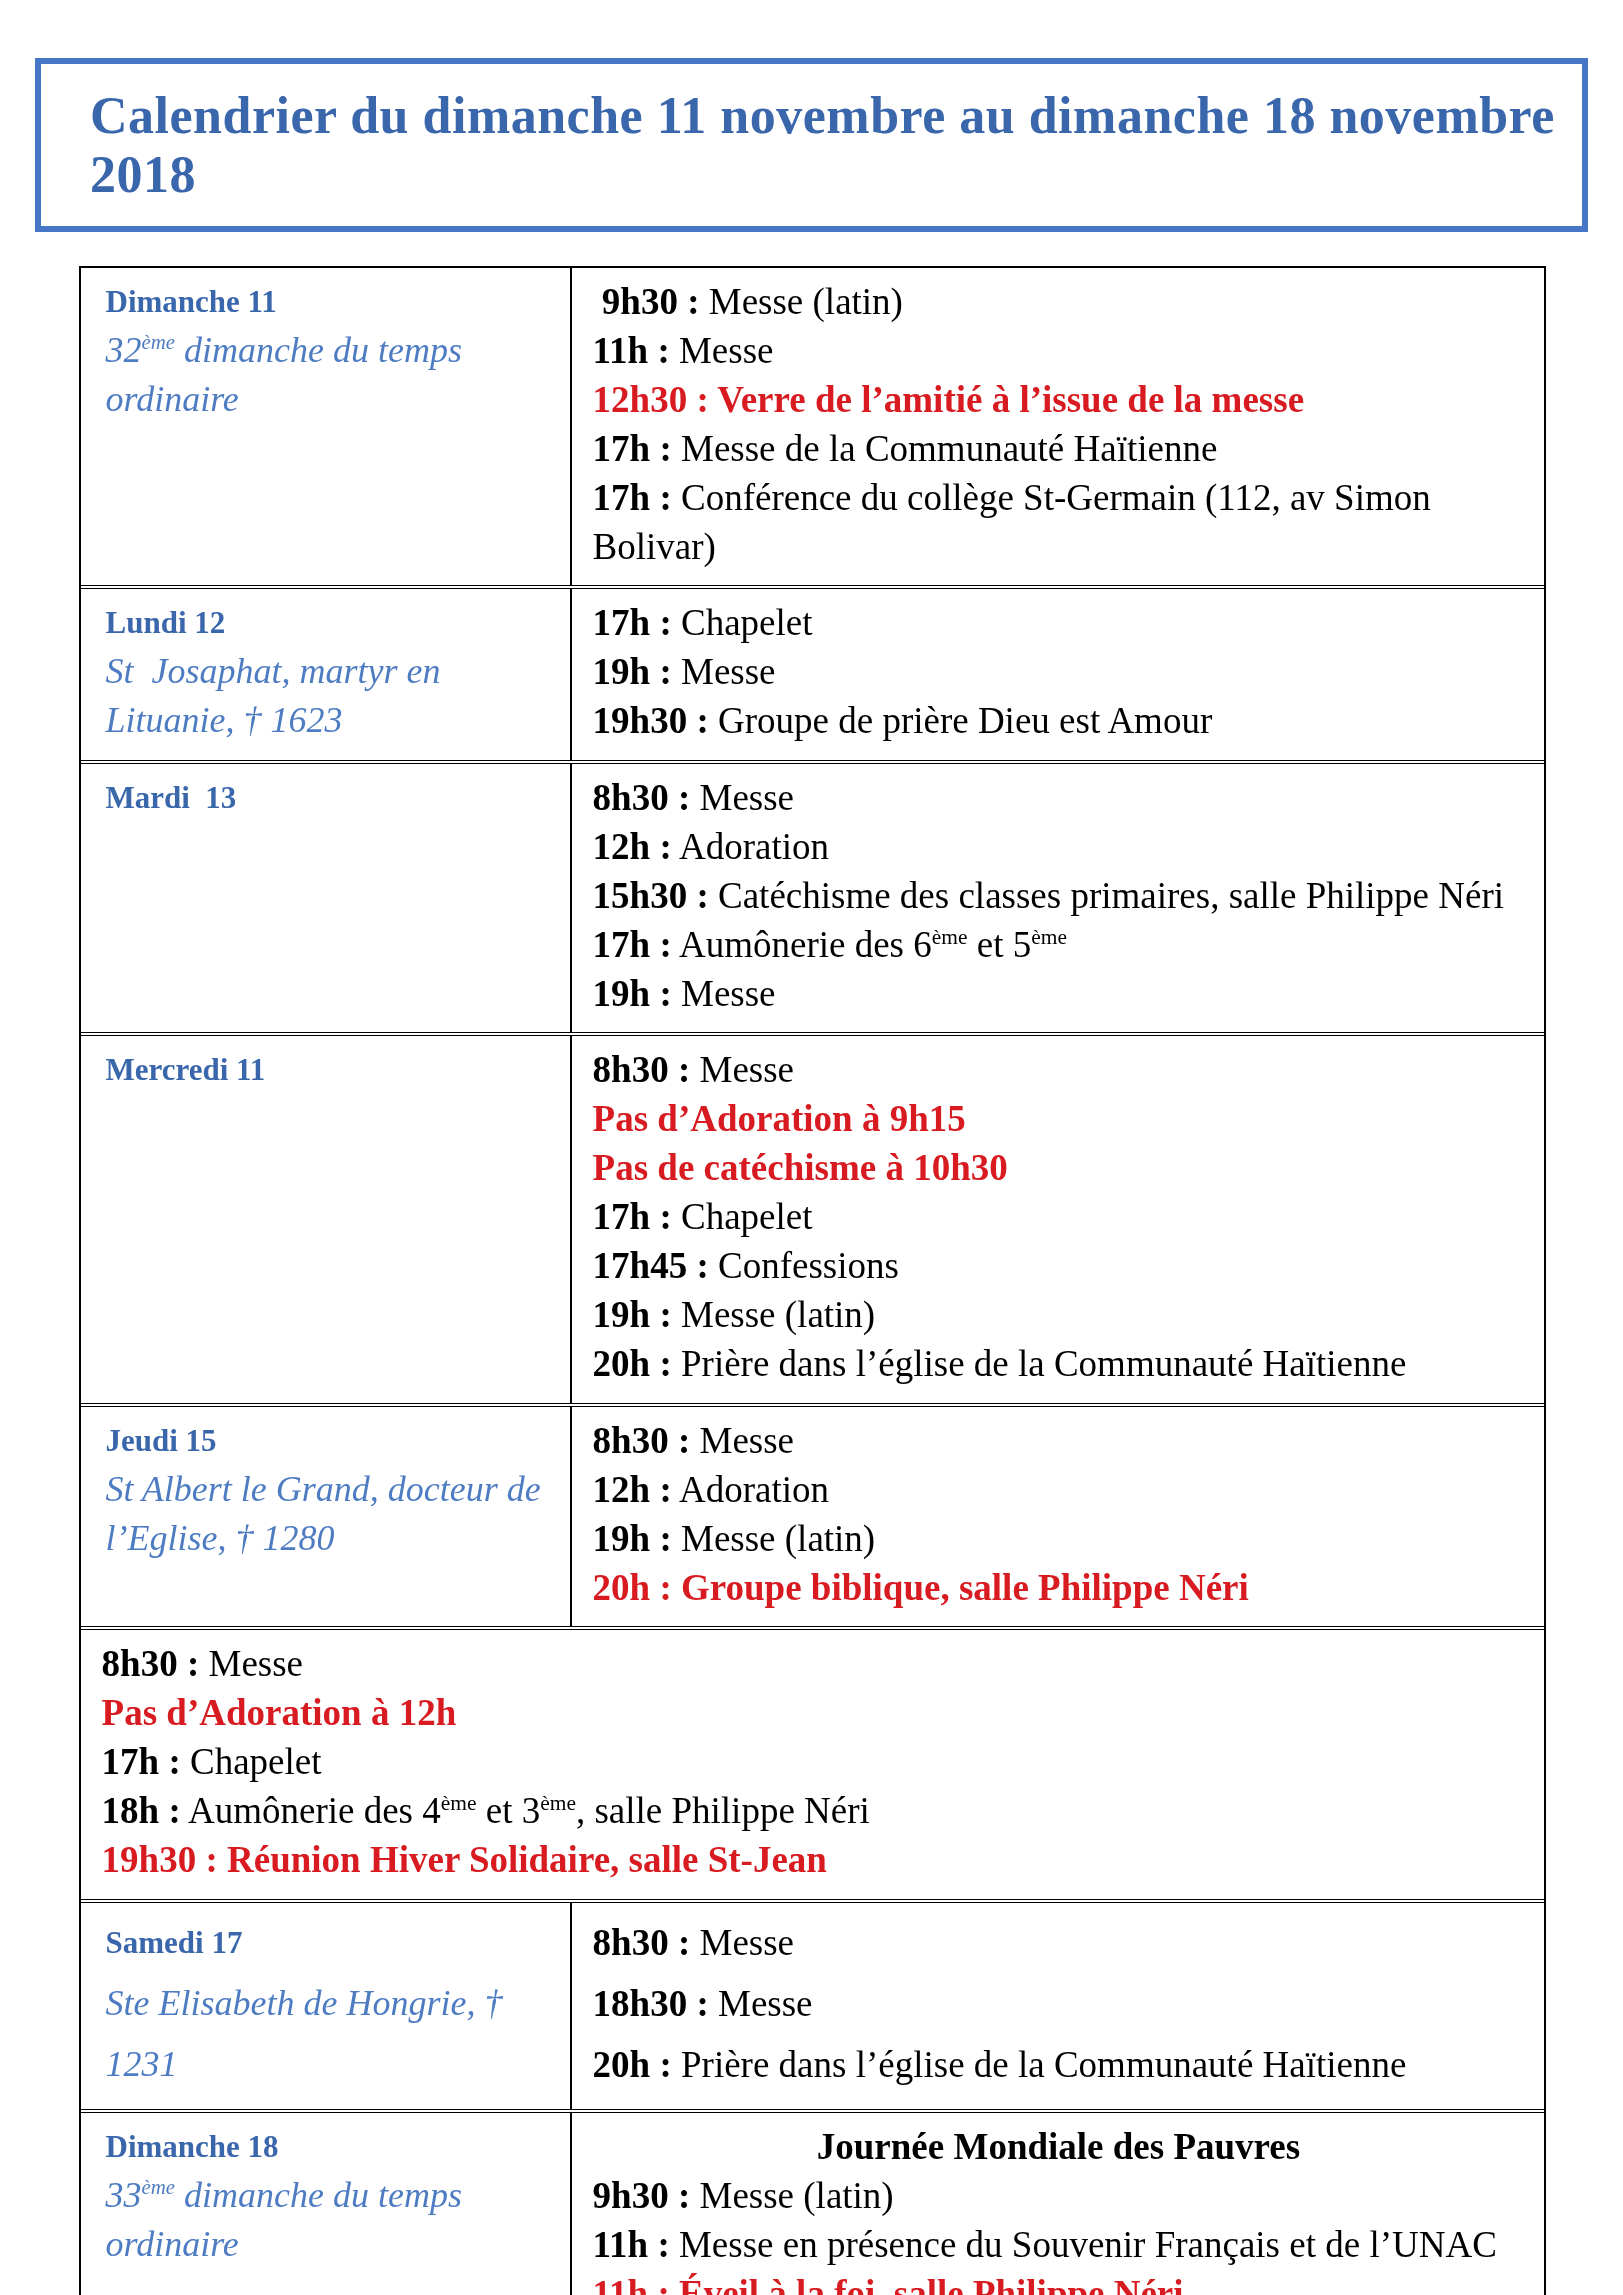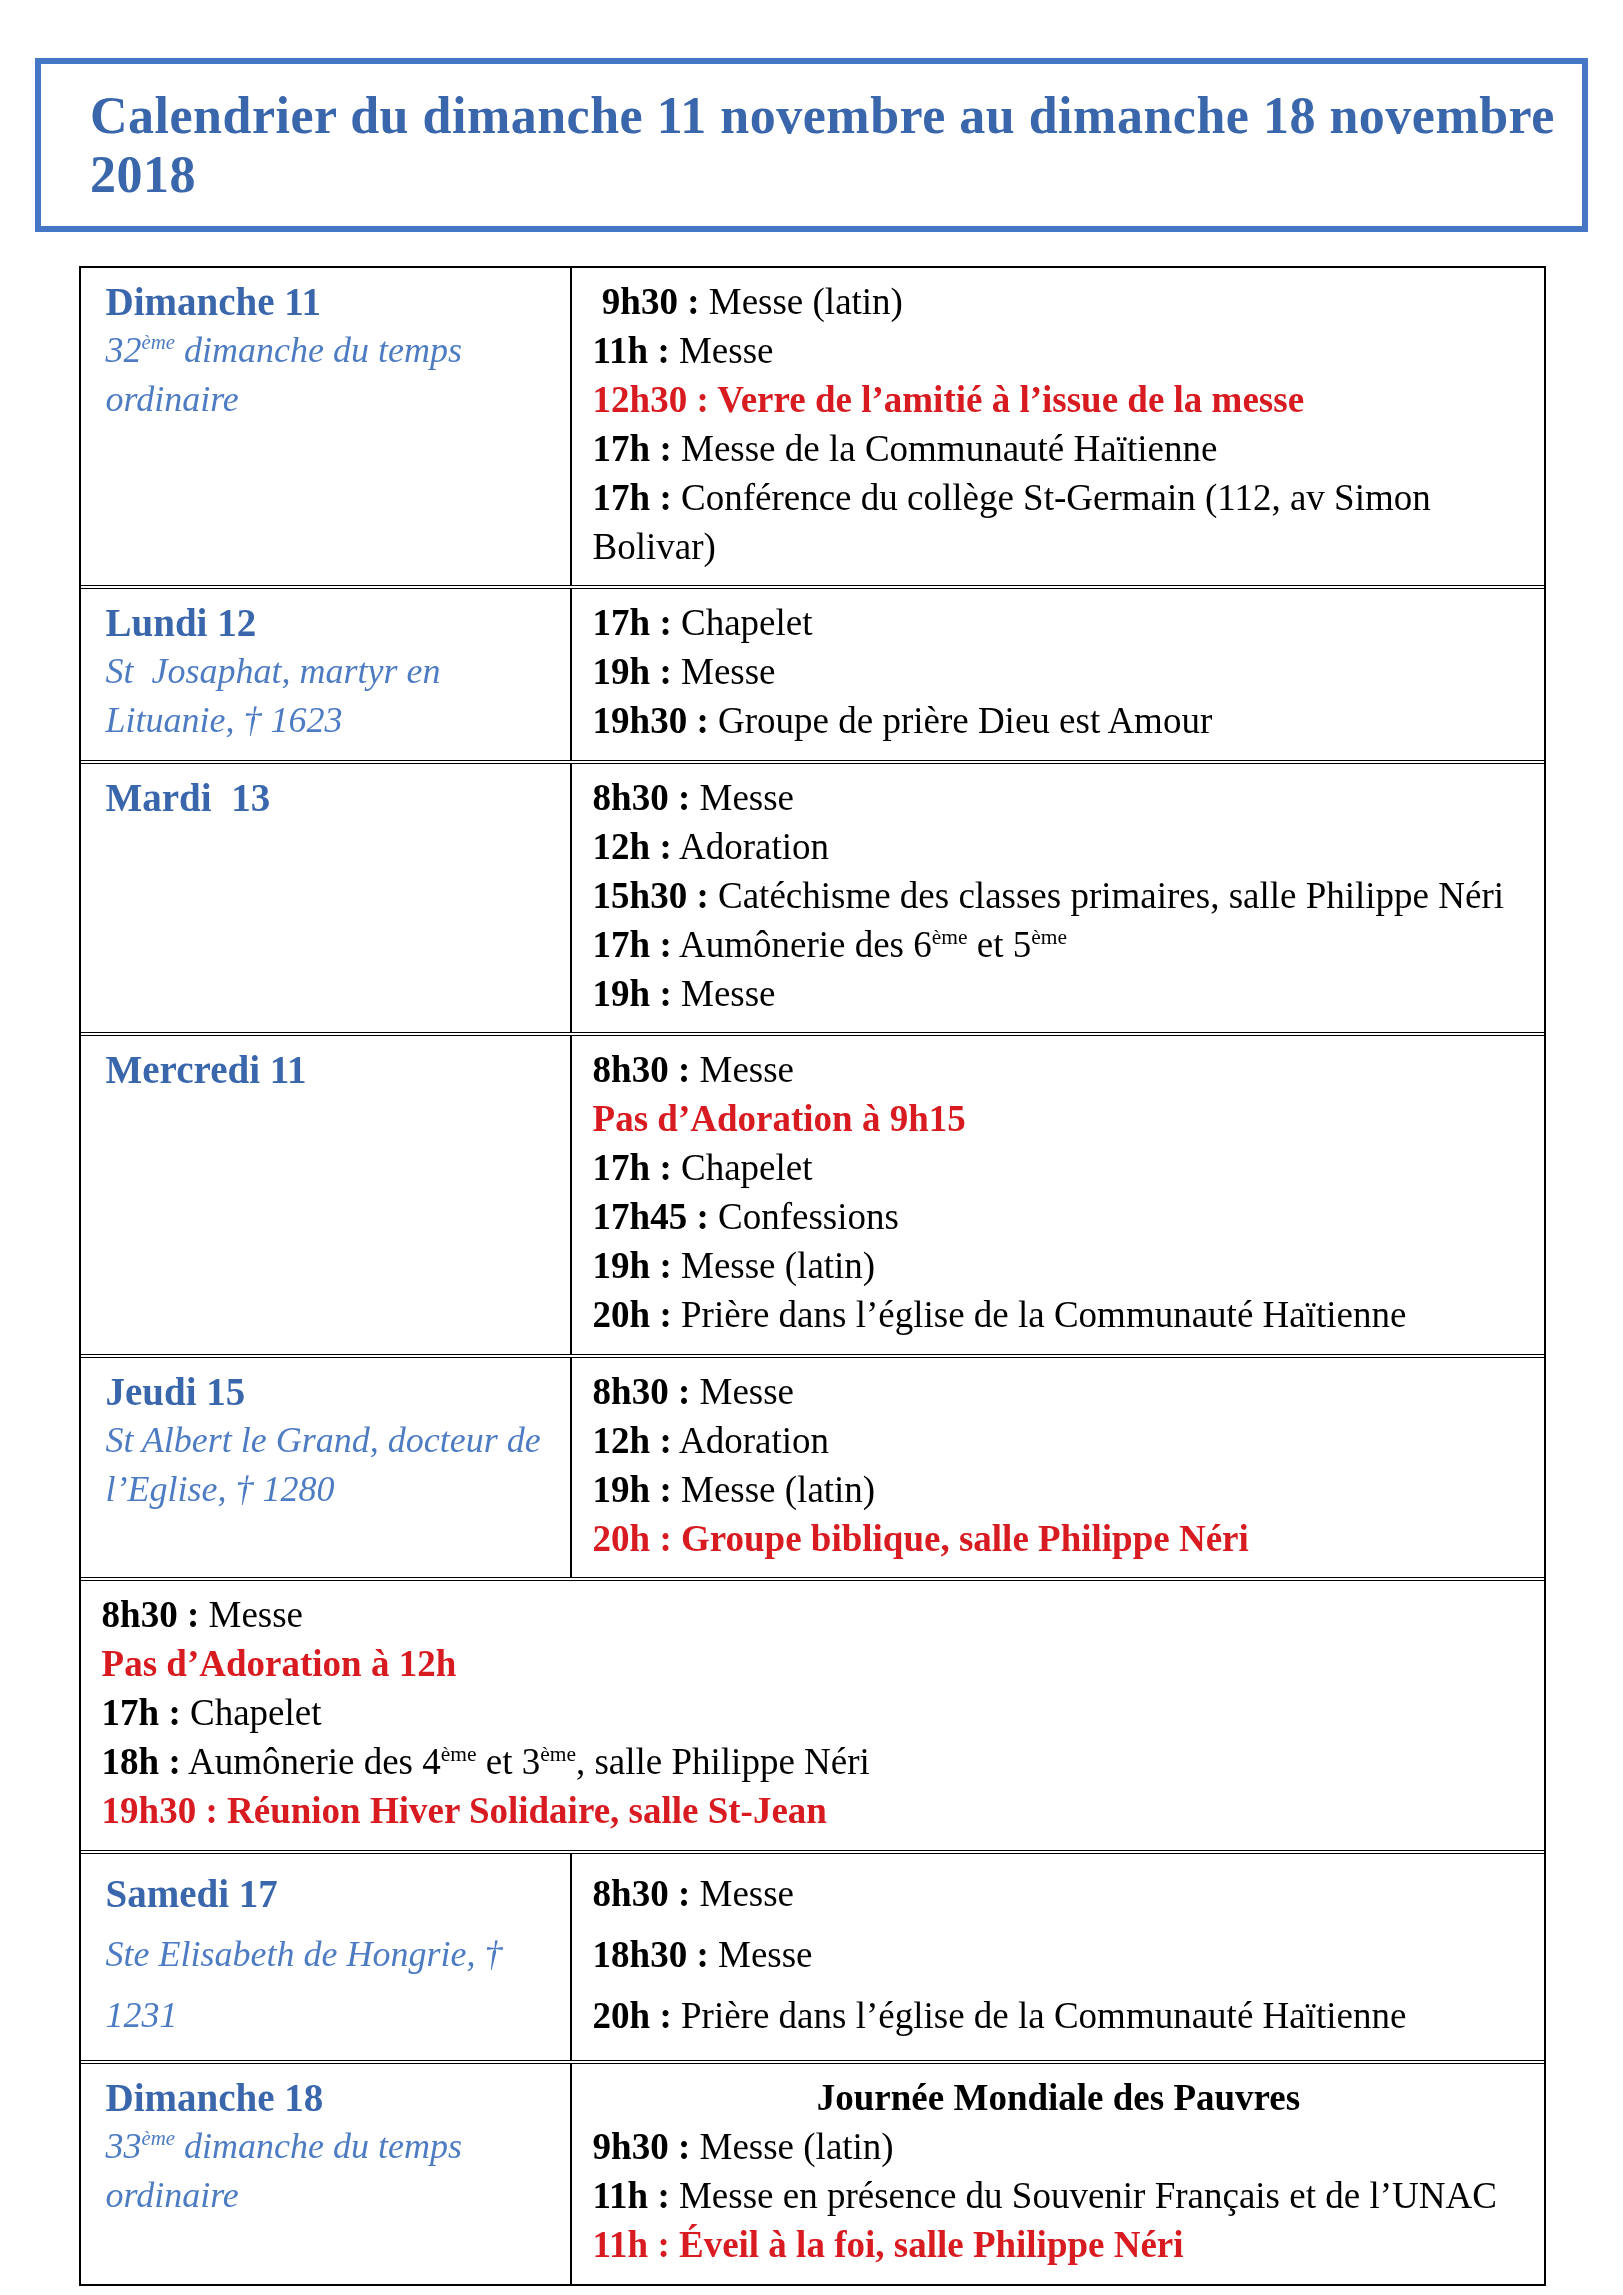--- a/index.html
+++ b/index.html
@@ -55,21 +55,21 @@
     flex:0 0 491px;
     width:491px;
     border-right:2.5px solid var(--ink);
   }
   .events-cell{
     flex:1 1 auto;
     min-width:0;
     padding-left:20.6px;
   }
   .day-name{
-    font-size:39px;
+    font-size:31px;
     font-weight:bold;
     color:var(--blue);
     line-height:49px;
   }
   .day-subtitle{
     font-size:36px;
     font-style:italic;
     color:var(--blue-light);
     line-height:49px;
   }
@@ -144,20 +144,21 @@
         <div class="event"><span class="time">19h :</span> <span class="txt"><span>Messe</span></span></div>
       </div>
     </div>
     <div class="row">
       <div class="cell day-cell">
         <div class="day-name">Mercredi 11</div>
       </div>
       <div class="cell events-cell">
         <div class="event"><span class="time">8h30 :</span> <span class="txt"><span>Messe</span></span></div>
         <div class="event red"><span class="txt"><span>Pas d’Adoration à 9h15</span></span></div>
+        <div class="event red"><span class="txt"><span>Pas de catéchisme à 10h30</span></span></div>
         <div class="event"><span class="time">17h :</span> <span class="txt"><span>Chapelet</span></span></div>
         <div class="event"><span class="time">17h45 :</span> <span class="txt"><span>Confessions</span></span></div>
         <div class="event"><span class="time">19h :</span> <span class="txt"><span>Messe (latin)</span></span></div>
         <div class="event"><span class="time">20h :</span> <span class="txt"><span>Prière dans l’église de la Communauté Haïtienne</span></span></div>
       </div>
     </div>
     <div class="row">
       <div class="cell day-cell">
         <div class="day-name">Jeudi 15</div>
         <div class="day-subtitle"><span>St Albert le Grand, docteur de l’Eglise, † 1280</span></div>

